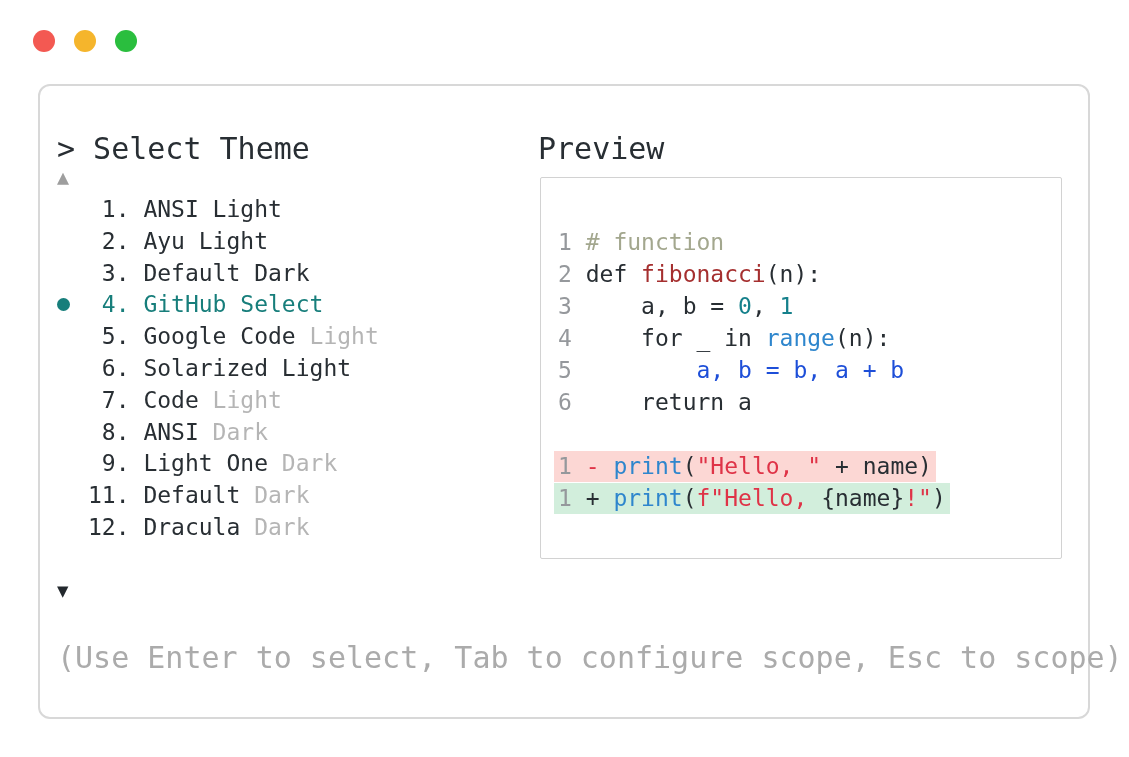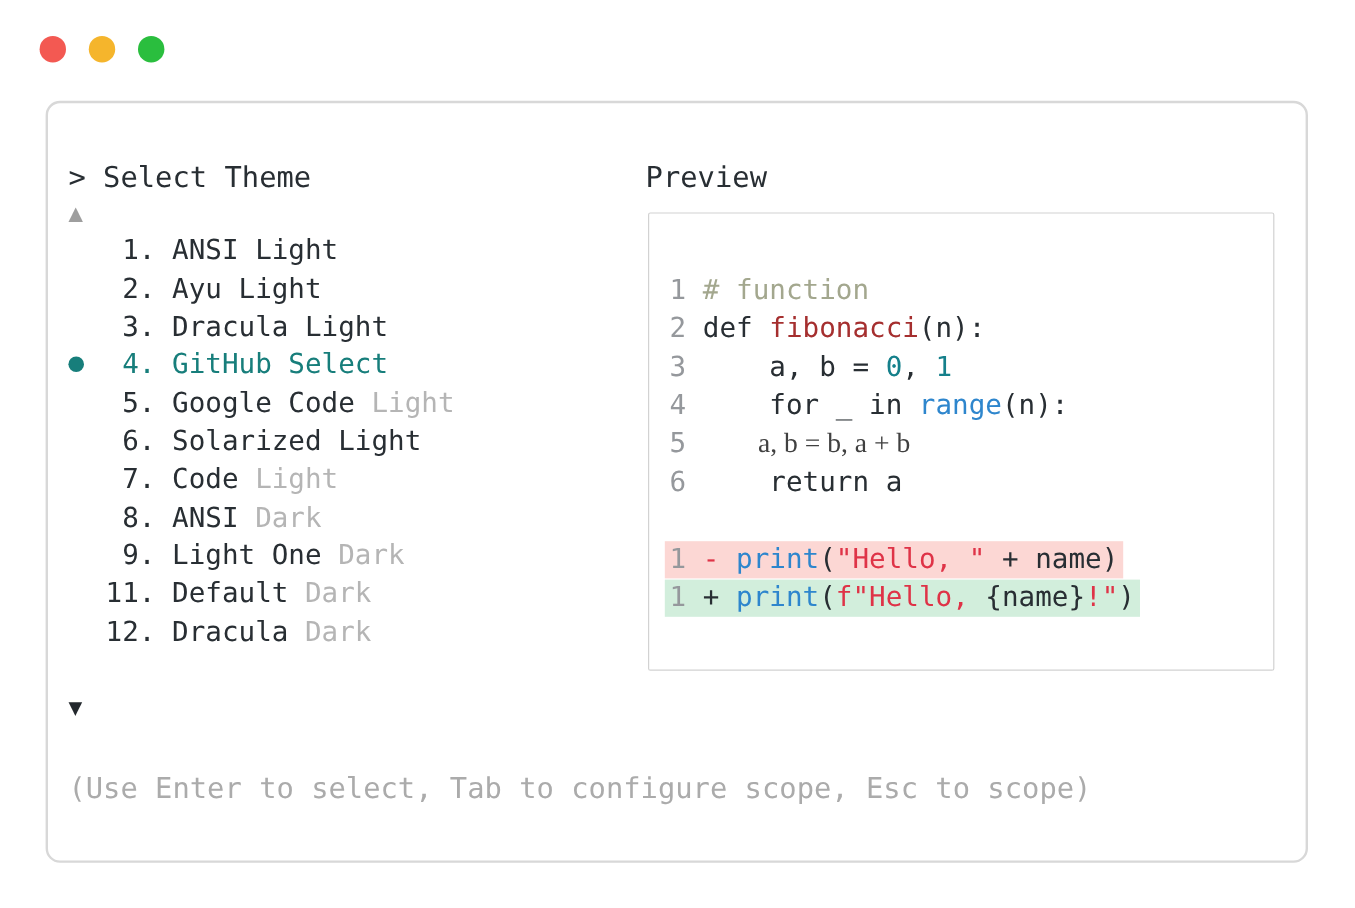--- a/index.html
+++ b/index.html
@@ -8,21 +8,21 @@
     background:#ffffff;
     font-family:"DejaVu Sans Mono", monospace;
     -webkit-font-smoothing:antialiased;
   }
   .traffic{position:absolute;left:33px;top:30px;display:flex;gap:19px;}
   .light{width:22px;height:22px;border-radius:50%;}
   .main-box{
     position:absolute;left:38px;top:84px;width:1052px;height:635px;
     border:2px solid #d8d8d8;border-radius:12px;box-sizing:border-box;background:#fff;
   }
-  .mono23{font-size:24px;line-height:31.8px;white-space:pre;}
+  .mono23{font-size:30px;line-height:31.8px;white-space:pre;}
   #prompt{position:absolute;left:57px;top:133px;}
   #scroll-up{position:absolute;left:57px;top:162px;font-size:20px;line-height:31.8px;}
   #theme-list{position:absolute;left:57px;top:194px;}
   .trow{height:31.8px;line-height:31.8px;white-space:pre;font-size:23px;}
   .dotslot{display:inline-block;width:31px;}
   .dot{display:inline-block;width:13px;height:13px;border-radius:50%;vertical-align:middle;margin-bottom:3px;}
   .tnum{display:inline-block;width:3ch;text-align:right;}
   .tname{margin-left:1ch;}
   .tvariant{margin-left:1ch;}
   #scroll-down{position:absolute;left:57px;top:575px;font-size:19px;line-height:31.8px;}
@@ -48,21 +48,21 @@
 
 <div class="main-box" style="border-color: rgb(216, 216, 216);"></div>
 
 <div id="prompt" class="mono23" style="color: rgb(40, 46, 51);">&gt; Select Theme</div>
 
 <div id="scroll-up" style="color: rgb(158, 158, 158);">▲</div>
 
 <div id="theme-list">
     <div class="trow"><span class="dotslot"></span><span class="tnum" style="color: rgb(40, 46, 51);">1.</span><span class="tname" style="color: rgb(40, 46, 51);">ANSI Light</span></div>
     <div class="trow"><span class="dotslot"></span><span class="tnum" style="color: rgb(40, 46, 51);">2.</span><span class="tname" style="color: rgb(40, 46, 51);">Ayu Light</span></div>
-    <div class="trow"><span class="dotslot"></span><span class="tnum" style="color: rgb(40, 46, 51);">3.</span><span class="tname" style="color: rgb(40, 46, 51);">Dracula Light</span></div>
+    <div class="trow"><span class="dotslot"></span><span class="tnum" style="color: rgb(40, 46, 51);">3.</span><span class="tname" style="color: rgb(40, 46, 51);">Default Dark</span></div>
     <div class="trow"><span class="dotslot"><span class="dot" style="background: rgb(23, 126, 123);"></span></span><span class="tnum" style="color: rgb(23, 126, 123);">4.</span><span class="tname" style="color: rgb(23, 126, 123);">GitHub Select</span></div>
     <div class="trow"><span class="dotslot"></span><span class="tnum" style="color: rgb(40, 46, 51);">5.</span><span class="tname" style="color: rgb(40, 46, 51); text-align: center;">Google Code</span><span class="tvariant" style="color: rgb(181, 181, 181);">Light</span></div>
     <div class="trow"><span class="dotslot"></span><span class="tnum" style="color: rgb(40, 46, 51);">6.</span><span class="tname" style="color: rgb(40, 46, 51);">Solarized Light</span></div>
     <div class="trow"><span class="dotslot"></span><span class="tnum" style="color: rgb(40, 46, 51);">7.</span><span class="tname" style="color: rgb(40, 46, 51);">Code</span><span class="tvariant" style="color: rgb(181, 181, 181);">Light</span></div>
     <div class="trow"><span class="dotslot"></span><span class="tnum" style="color: rgb(40, 46, 51);">8.</span><span class="tname" style="color: rgb(40, 46, 51);">ANSI</span><span class="tvariant" style="color: rgb(181, 181, 181);">Dark</span></div>
     <div class="trow"><span class="dotslot"></span><span class="tnum" style="color: rgb(40, 46, 51);">9.</span><span class="tname" style="color: rgb(40, 46, 51);">Light One</span><span class="tvariant" style="color: rgb(181, 181, 181);">Dark</span></div>
     <div class="trow"><span class="dotslot"></span><span class="tnum" style="color: rgb(40, 46, 51);">11.</span><span class="tname" style="color: rgb(40, 46, 51);">Default</span><span class="tvariant" style="color: rgb(181, 181, 181);">Dark</span></div>
     <div class="trow"><span class="dotslot"></span><span class="tnum" style="color: rgb(40, 46, 51);">12.</span><span class="tname" style="color: rgb(40, 46, 51);">Dracula</span><span class="tvariant" style="color: rgb(181, 181, 181);">Dark</span></div>
   </div>
 
@@ -70,20 +70,20 @@
 
 <div id="preview-title" class="mono23" style="color: rgb(40, 46, 51);">Preview</div>
 
 <div id="preview-box" style="border-color: rgb(210, 210, 210);"></div>
 
 <div id="code-lines">
     <div class="cl"><span class="ln" style="color: rgb(149, 152, 156);">1</span><span style="color: rgb(163, 167, 142);"># function</span></div>
     <div class="cl"><span class="ln" style="color: rgb(149, 152, 156);">2</span><span style="color: rgb(40, 46, 51);">def </span><span style="color: rgb(165, 47, 47);">fibonacci</span><span style="color: rgb(40, 46, 51);">(n):</span></div>
     <div class="cl"><span class="ln" style="color: rgb(149, 152, 156);">3</span><span style="color: rgb(40, 46, 51);">    a, b = </span><span style="color: rgb(21, 128, 139);">0</span><span style="color: rgb(40, 46, 51);">, </span><span style="color: rgb(21, 128, 139);">1</span></div>
     <div class="cl"><span class="ln" style="color: rgb(149, 152, 156);">4</span><span style="color: rgb(40, 46, 51);">    for _ in </span><span style="color: rgb(46, 134, 205);">range</span><span style="color: rgb(40, 46, 51);">(n):</span></div>
-    <div class="cl"><span class="ln" style="color: rgb(149, 152, 156);">5</span><span style="color: #404040; font-family: Liberation Serif, serif;">        a, b = b, a + b</span></div>
+    <div class="cl"><span class="ln" style="color: rgb(149, 152, 156);">5</span><span style="color: #1d4ed8;">        a, b = b, a + b</span></div>
     <div class="cl"><span class="ln" style="color: rgb(149, 152, 156);">6</span><span style="color: rgb(40, 46, 51);">    return a</span></div>
     <div class="cl"></div>
     <div class="cl"><span class="hl" style="background: rgb(252, 215, 212);"><span class="ln" style="color: rgb(149, 152, 156);">1</span><span style="color: rgb(223, 51, 71);">- </span><span style="color: rgb(46, 134, 205);">print</span><span style="color: rgb(40, 46, 51);">(</span><span style="color: rgb(223, 51, 71);">"Hello, "</span><span style="color: rgb(40, 46, 51);"> + name)</span></span></div>
     <div class="cl"><span class="hl" style="background: rgb(210, 238, 220);"><span class="ln" style="color: rgb(149, 152, 156);">1</span><span style="color: rgb(40, 46, 51);">+ </span><span style="color: rgb(46, 134, 205);">print</span><span style="color: rgb(40, 46, 51);">(</span><span style="color: rgb(223, 51, 71);">f"Hello, </span><span style="color: rgb(40, 46, 51);">{name}</span><span style="color: rgb(223, 51, 71);">!"</span><span style="color: rgb(40, 46, 51);">)</span></span></div>
   </div>
 
 <div id="help" class="mono23" style="color: rgb(171, 171, 171);">(Use Enter to select, Tab to configure scope, Esc to scope)</div>
 
 </body></html>

